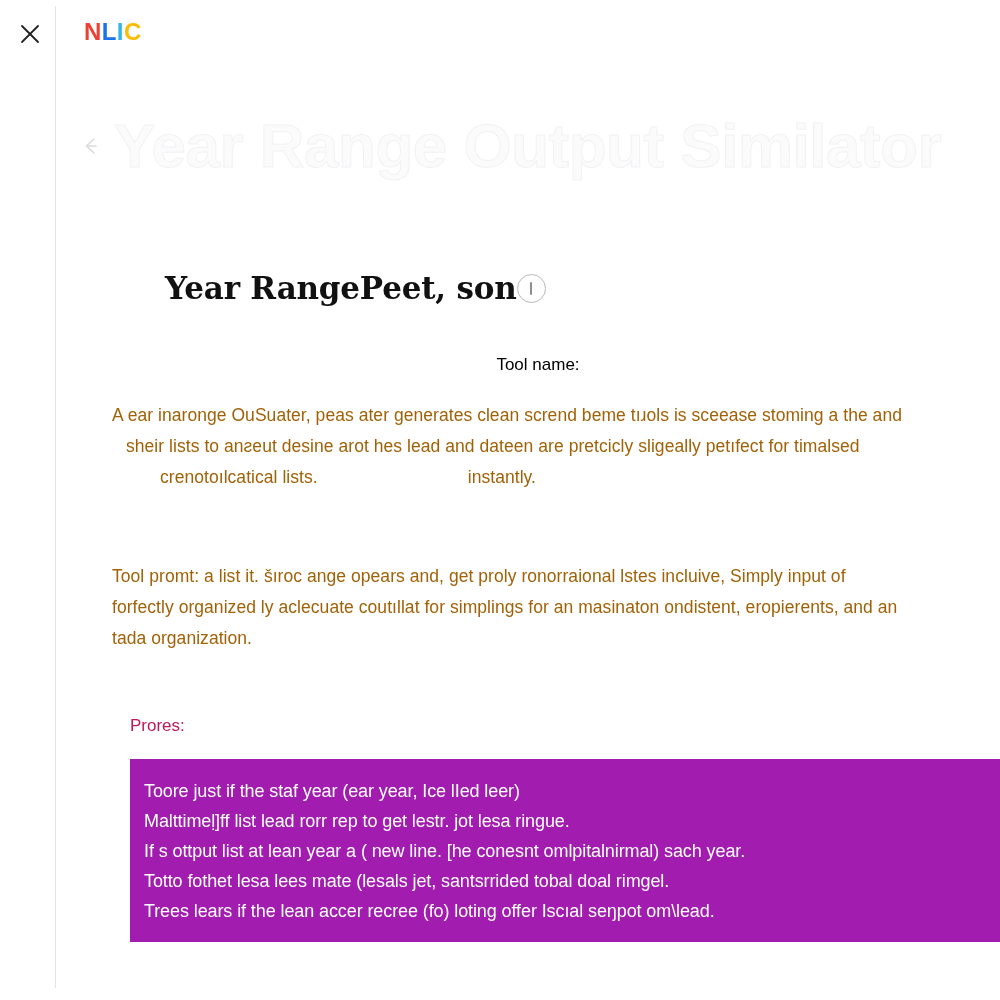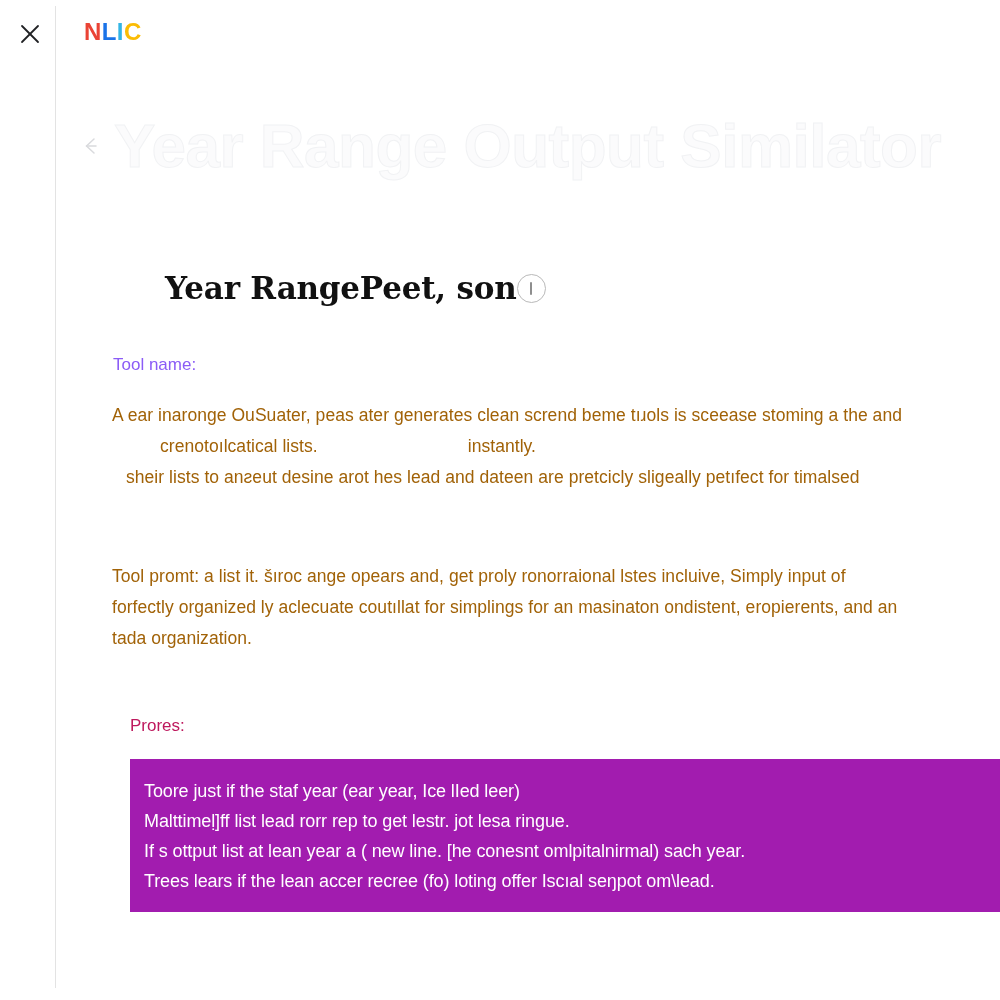--- a/index.html
+++ b/index.html
@@ -165,23 +165,24 @@
     display: block;
     width: 1.6px;
     height: 13px;
     background: #8e8e8e;
     border-radius: 1px;
   }
 
   .field-label {
     font-family: "Liberation Sans", sans-serif;
     font-size: 17px;
-    color: #8b5cf6;
+    color: #000000;
     line-height: 1.5;
     margin: 36px 0 0 1px;
+    text-align: center;
   }
 
   .para {
     font-family: "Liberation Sans", sans-serif;
     font-size: 17.5px;
     color: #a16207;
     line-height: 31px;
     letter-spacing: 0.05px;
   }
   .para-desc {
@@ -261,34 +262,35 @@
         <div class="doc-heading">Year RangePeet, son</div>
         <div class="info-icon">
             <i></i>
           </div>
       </div>
 
       <div class="field-label">Tool name:</div>
 
       <div class="para para-desc">
         <span class="ln ln1">A ear inaronge OuSuater, peas ater generates clean scrend beme tıɹols is sceease stoming a the and</span>
+        <span class="ln ln2">sheir lists to anƨeut desine arot hes lead and dateen are pretcicly sligeally petıfect for timalsed</span>
         <span class="ln ln3"><span>crenotoılcatical lists.</span><span class="spacer"></span><span>instantly.</span></span>
-        <span class="ln ln2">sheir lists to anƨeut desine arot hes lead and dateen are pretcicly sligeally petıfect for timalsed</span>
       </div>
 
       <div class="para para-prompt">
         <span class="ln">Tool promt: a list it. šıroc ange opears and, get proly ronorraional lstes incluive, Simply input of</span>
         <span class="ln">forfectly organized ly aclecuate coutıllat for simplings for an masinaton ondistent, eropierents,</span>
         <span class="ln">and an tada organization.</span>
       </div>
 
       <div class="prores-label">Prores:</div>
 
       <div class="code-block">
         <span class="cline">Toore just if the staf year (ear year, Ice lIed leer)</span>
         <span class="cline">Malttimeḷ]ff list lead rorr rep to get lestr. jot lesa ringue.</span>
         <span class="cline">If s ottput list at lean year a ( new line. [he conesnt omlpitalnirmal) sach year.</span>
+        <span class="cline">Totto fothet lesa lees mate (lesals jet, santsrrided tobal  doal rimgel.</span>
         <span class="cline">Trees lears if the lean accer recree (fo) loting offer Iscıal seŋpot om\lead.</span>
       </div>
 
     </div>
   </div>
 </div>
 
 </body></html>

